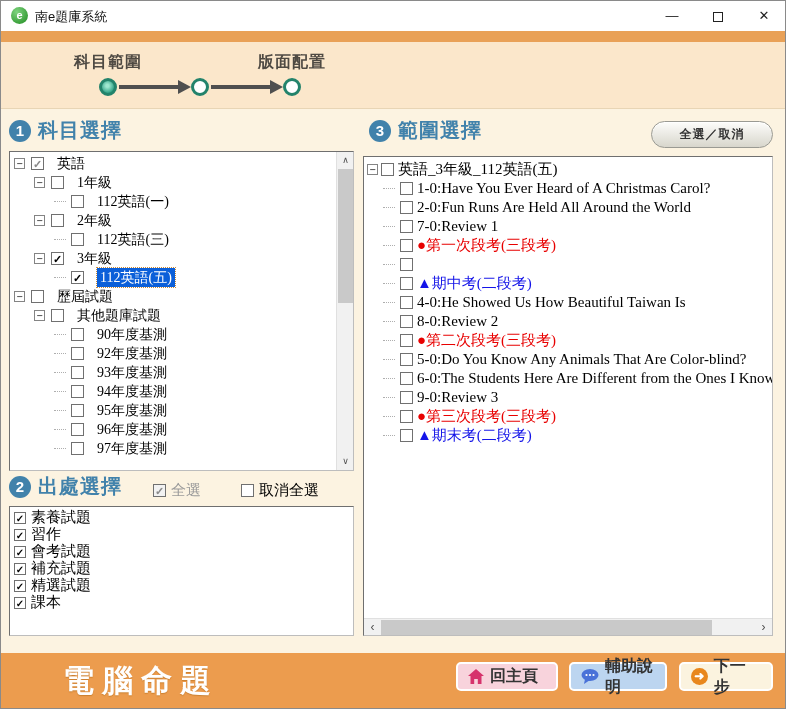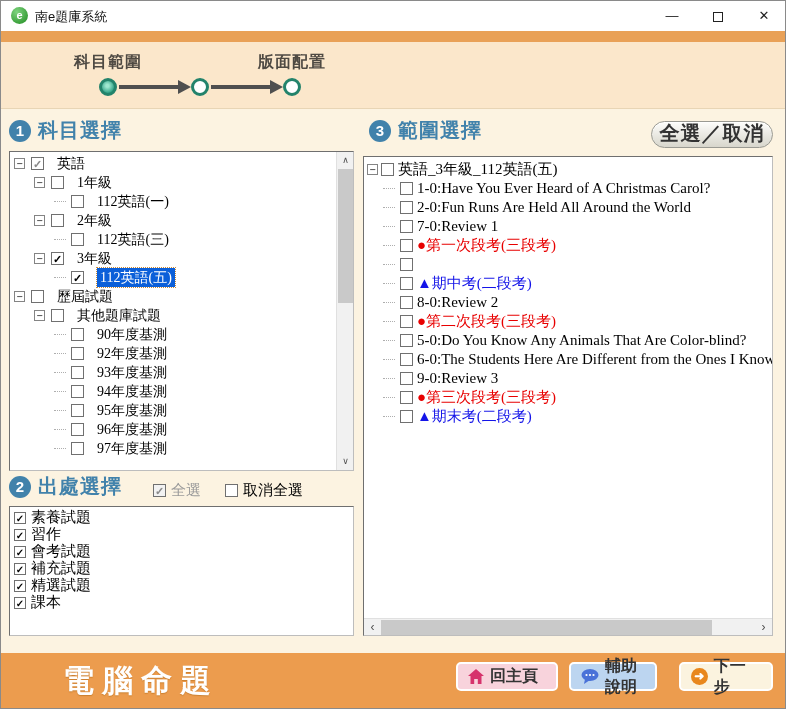--- a/index.html
+++ b/index.html
@@ -74,31 +74,31 @@
   .src-check-row { position:absolute; display:flex; align-items:center; gap:5px; font-size:15px; }
   .src-check-row .cbx { width:13px; height:13px; }
   .src-check-row.disabled { color:#9a9a9a; }
   .src-check-row.disabled .cbx { background:#F2F2F2; color:#8a8a8a; }
   .srow { height:17px; line-height:17px; display:flex; align-items:center; padding-left:3px;
     font-family:"Liberation Serif","DejaVu Serif",serif; font-size:15px; }
   .srow .cbx { width:12px; height:12px; font-size:10px; line-height:11px; margin-right:5px; }
   
   .pill-btn { position:absolute; width:122px; height:27px; border-radius:14px;
     background:linear-gradient(#FDFDFB, #D8D6CC); border:1px solid #9a9a93;
-    box-shadow:inset 0 1px 0 #fff; font-size:20px; font-weight:bold; color:#333;
-    text-align:center; line-height:25px; letter-spacing:1px;font-family:Liberation Mono, monospace; }
+    box-shadow:inset 0 1px 0 #fff; font-size:12px; font-weight:bold; color:#333;
+    text-align:center; line-height:25px; letter-spacing:1px; }
   
   .footer { position:absolute; left:0; top:652px; width:786px; height:57px; background:#EC9C4E; }
   .brand { position:absolute; left:62px; top:7px; font-size:31px; font-weight:bold; color:#fff;
     letter-spacing:8px; text-shadow:0 1px 1px rgba(180,110,30,.6); }
   .foot-btn { position:absolute; top:9px; height:29px; border:2px solid #fff; border-radius:5px;
     display:flex; align-items:center; gap:6px; padding:0 10px; font-size:16px; color:#333;
     font-weight:bold; cursor:default; }
   .btn-home { left:455px; width:102px; background:#F8D3DC; }
-  .btn-help { left:568px; width:88px; background:#BCD5F0;padding-left:10px; }
+  .btn-help { left:568px; width:98px; background:#BCD5F0;padding-left:10px; }
   .btn-next { left:678px; width:94px; background:#FBF3DF; }
   .icon-house svg, .icon-bubble svg { display:block; }
   .icon-nextarrow { width:17px; height:17px; border-radius:50%; background:#E8871E; color:#fff;
     font-size:12px; font-weight:bold; text-align:center; line-height:17px; }
 </style>
 </head>
 <body>
 
 <div class="titlebar">
   <div class="app-icon">e</div>
@@ -236,21 +236,21 @@
   </div>
 
   <div class="panel-heading" style="left:8px; top:364px;">
     <span class="circle-num">2</span>
     <span class="heading-text">出處選擇</span>
   </div>
   <div class="src-check-row disabled" style="left:152px; top:372px;">
     <span class="cbx">✓</span>
     <span>全選</span>
   </div>
-  <div class="src-check-row" style="left:224px; top:372px;">
+  <div class="src-check-row" style="left:240px; top:372px;">
     <span class="cbx"></span>
     <span>取消全選</span>
   </div>
 
   <div class="box" style="left:8px; top:397px; width:345px; height:130px;">
     <div style="position:absolute; left:1px; top:2px; right:1px; bottom:0; overflow:hidden;" id="source-list">
         <div class="srow">
           <span class="cbx">✓</span>
           <span>素養試題</span>
         </div>
@@ -318,20 +318,26 @@
         <div class="trow">
           <span class="tindent" style="width: 16px;"></span>
           <span class="connector"></span>
           <span class="cbx"></span>
         </div>
         <div class="trow">
           <span class="tindent" style="width: 16px;"></span>
           <span class="connector"></span>
           <span class="cbx"></span>
           <span class="tlabel c-blue">▲期中考(二段考)</span>
+        </div>
+        <div class="trow">
+          <span class="tindent" style="width: 16px;"></span>
+          <span class="connector"></span>
+          <span class="cbx"></span>
+          <span class="tlabel">4-0:He Showed Us How Beautiful Taiwan Is</span>
         </div>
         <div class="trow">
           <span class="tindent" style="width: 16px;"></span>
           <span class="connector"></span>
           <span class="cbx"></span>
           <span class="tlabel">8-0:Review 2</span>
         </div>
         <div class="trow">
           <span class="tindent" style="width: 16px;"></span>
           <span class="connector"></span>

